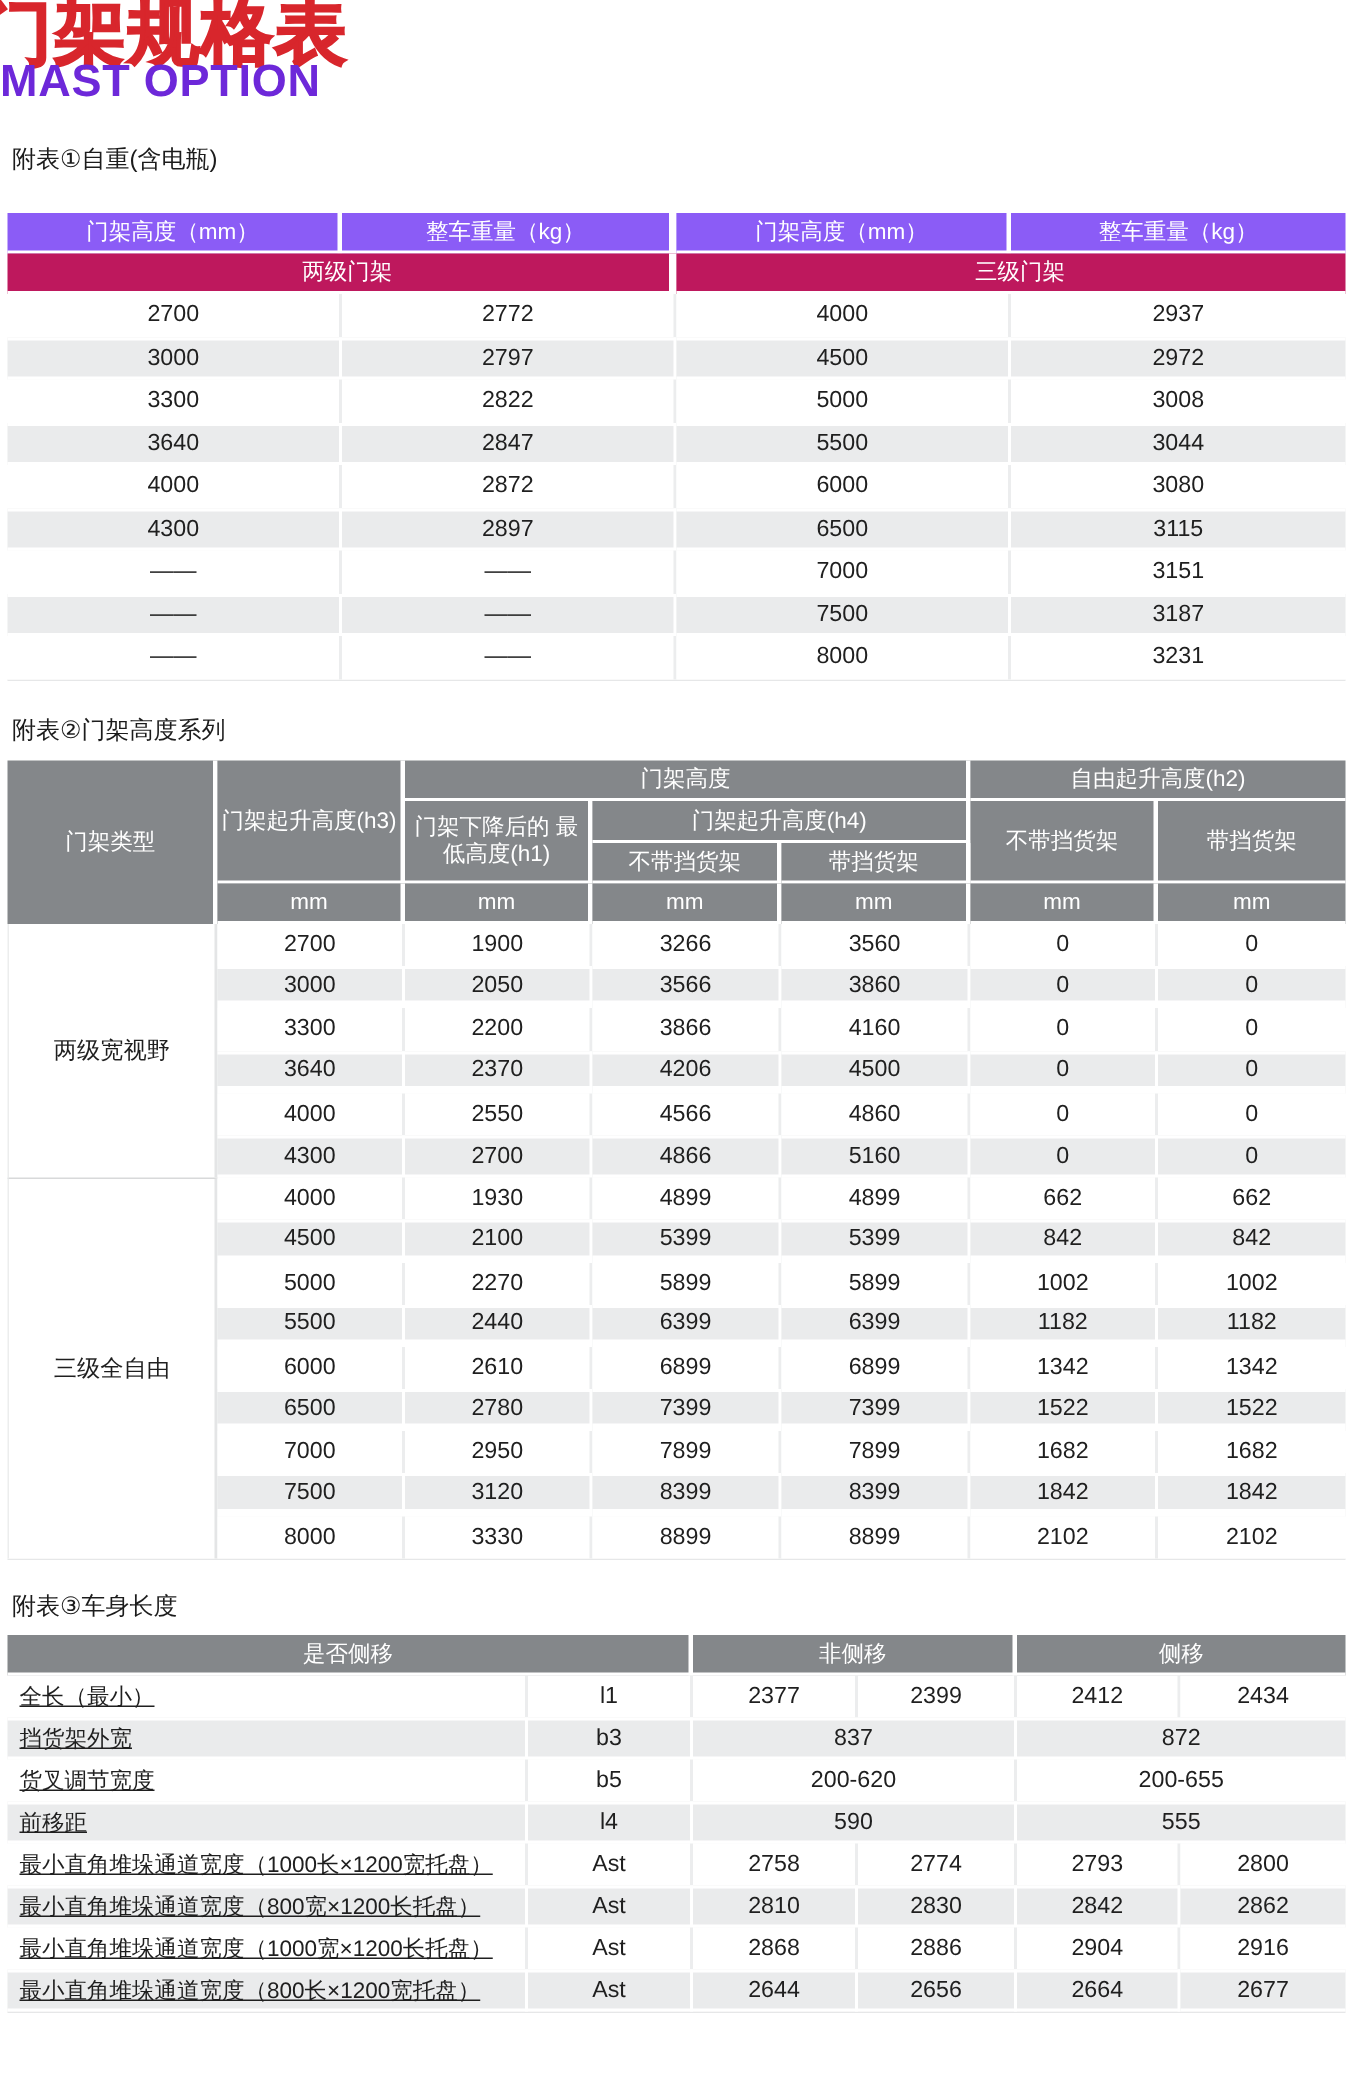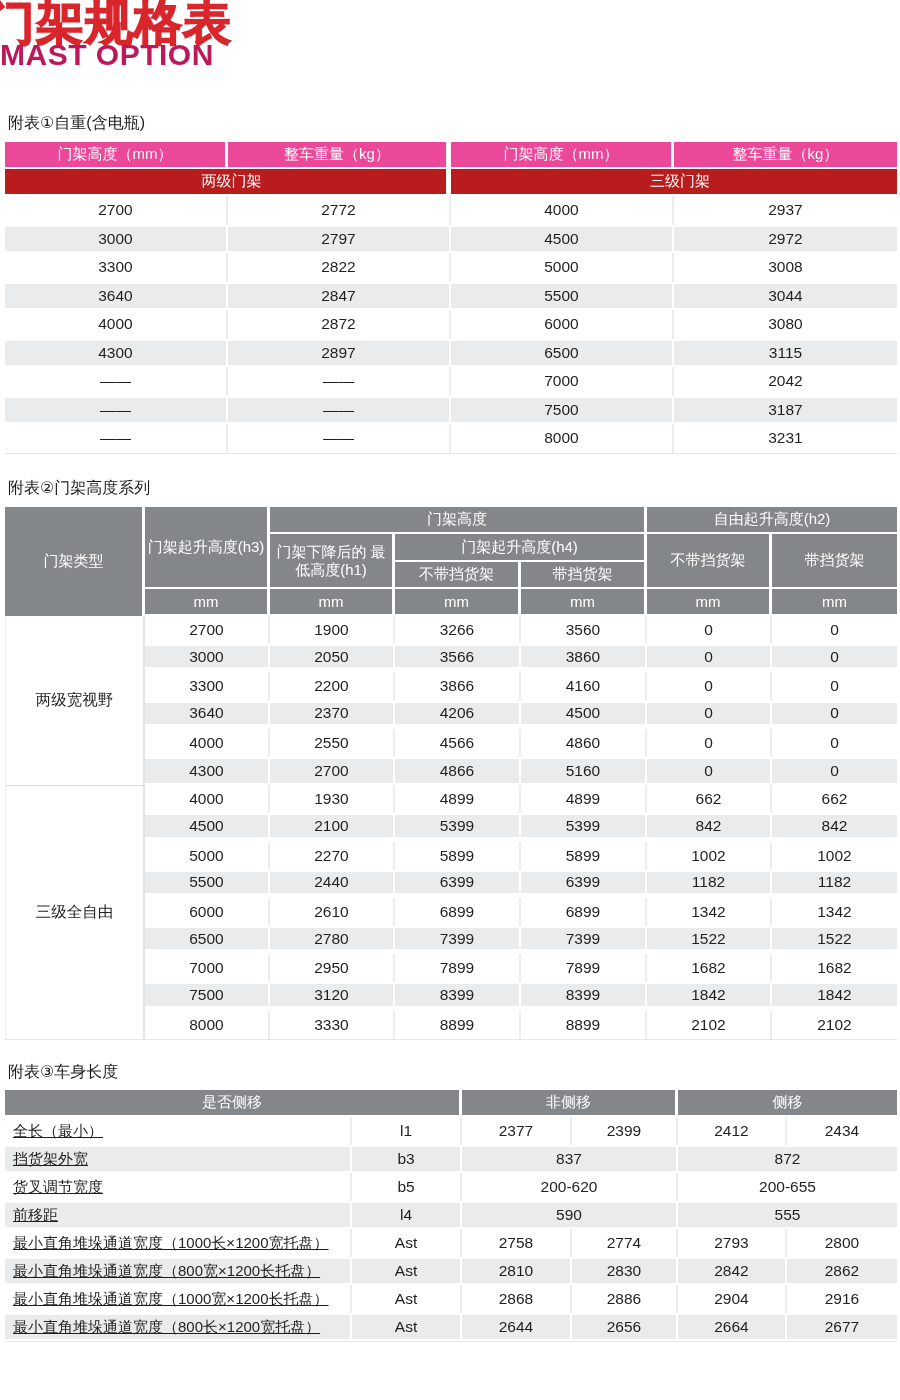--- a/index.html
+++ b/index.html
@@ -8,42 +8,42 @@
     font-family:"Liberation Sans","DejaVu Sans",sans-serif;
     -webkit-font-smoothing:antialiased;
   }
   .abs{position:absolute;}
   .title{
     top:-2px;left:-13px;font-size:48px;line-height:50px;font-weight:bold;
     color:#d8262c;-webkit-text-stroke:1.5px #d8262c;letter-spacing:1px;white-space:nowrap;
   }
   .subtitle{
     top:40px;left:0px;font-size:30px;line-height:30px;font-weight:bold;
-    color:#be185d;letter-spacing:0.5px;white-space:nowrap;
+    color:#6d28d9;letter-spacing:0.5px;white-space:nowrap;
   }
   .cap{font-size:16px;line-height:22px;color:#1c1c1c;font-weight:500;white-space:nowrap;}
-  .cap1{top:112px;left:8px;text-align:center;}
+  .cap1{top:96px;left:8px;text-align:center;}
   .cap2{top:477px;left:8px;}
   .cap3{top:1061px;left:8px;}
 
   table{border-collapse:separate;border-spacing:0;table-layout:fixed;position:absolute;
         border-bottom:1px solid #e6e7e8;}
   th,td{box-sizing:border-box;overflow:hidden;white-space:nowrap;text-align:center;
         vertical-align:middle;padding:0;font-weight:normal;}
   th{font-size:15px;color:#ffffff;}
   td{font-size:15.5px;color:#1f1f1f;}   
 
   
   #t1{top:142px;left:5px;width:892px;}
   #t1 thead tr{height:27px;}
   #t1 tbody tr{height:28.5px;}
-  #t1 thead th{background:#ec4899;border-bottom:2px solid #fff;border-right:3px solid #fff;}
+  #t1 thead th{background:#8b5cf6;border-bottom:2px solid #fff;border-right:3px solid #fff;}
   #t1 thead tr:first-child th:nth-child(2){border-right-width:5px;}
   #t1 thead tr:first-child th:last-child{border-right:0;}
-  #t1 thead tr.r2 th{background:#b91c1c;border-right:0;padding-left:12px;}
+  #t1 thead tr.r2 th{background:#be185d;border-right:0;padding-left:12px;}
   #t1 thead tr.r2 th:first-child{border-right:5px solid #fff;}
   #t1 tbody tr:nth-child(odd) td{background:#fff;border-right:2px solid #ecedee;}
   #t1 tbody tr:nth-child(even) td{background:#eaebec;border-right:2px solid #fff;
        border-top:2px solid #fff;border-bottom:2px solid #fff;}
   #t1 tbody td:nth-child(2){border-right-width:5px;}
   #t1 tbody td:last-child{border-right:0 !important;}
 
   
   #t2{top:507px;left:5px;width:892px;}
   #t2 thead tr{height:27px;}
@@ -138,21 +138,21 @@
       <tr>
         <td>4300</td>
         <td>2897</td>
         <td>6500</td>
         <td>3115</td>
       </tr>
       <tr>
         <td>——</td>
         <td>——</td>
         <td>7000</td>
-        <td>2042</td>
+        <td>3151</td>
       </tr>
       <tr>
         <td>——</td>
         <td>——</td>
         <td>7500</td>
         <td>3187</td>
       </tr>
       <tr>
         <td>——</td>
         <td>——</td>

